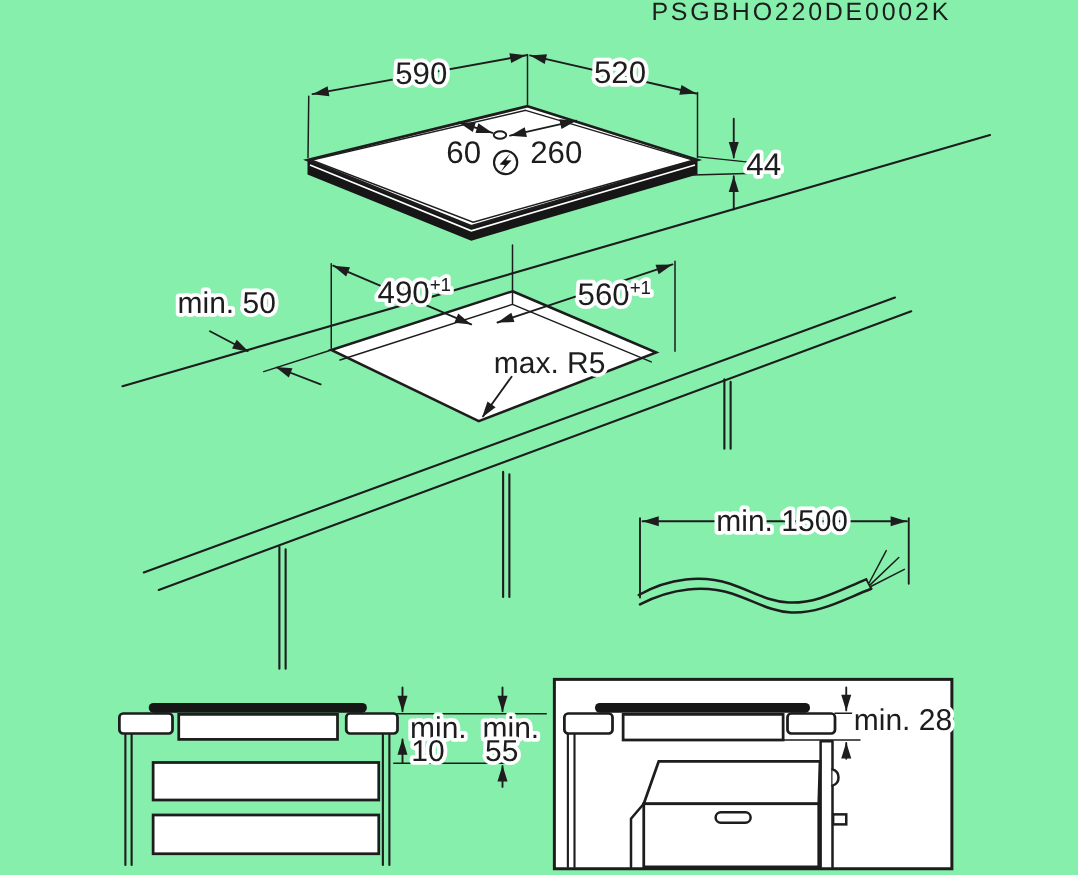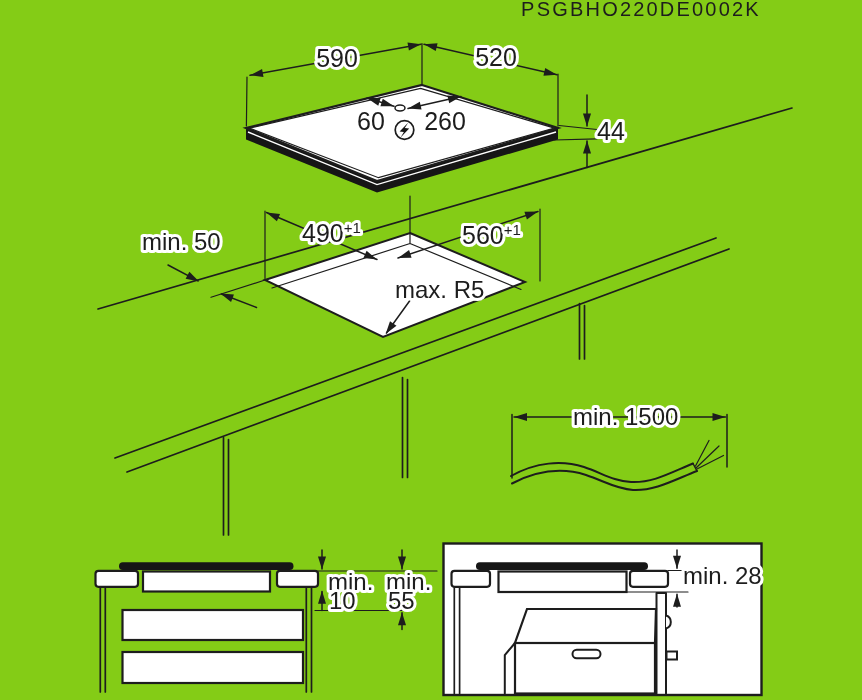--- a/index.html
+++ b/index.html
@@ -1,16 +1,16 @@
 <!DOCTYPE html>
 <html><head>
 <meta charset="utf-8">
 <style>
   html,body{margin:0;padding:0;background:#ffffff;}
-  .stage{width:862px;height:700px;position:relative;background:#84cc16;overflow:hidden;}
+  .stage{width:862px;height:700px;position:relative;background:#86efac;overflow:hidden;}
   svg{display:block;}
   .ln{fill:none;stroke:#1d1d1d;stroke-linecap:round;}
   .w1{stroke-width:1.2px;}
   .w15{stroke-width:1.5px;}
   .w17{stroke-width:1.7px;}
   .w2{stroke-width:2px;}
   .w22{stroke-width:2.2px;}
   .w24{stroke-width:2.4px;}
   .whiteln{fill:none;stroke:#ffffff;stroke-width:1.4px;}
   .fillw{fill:#ffffff;}

